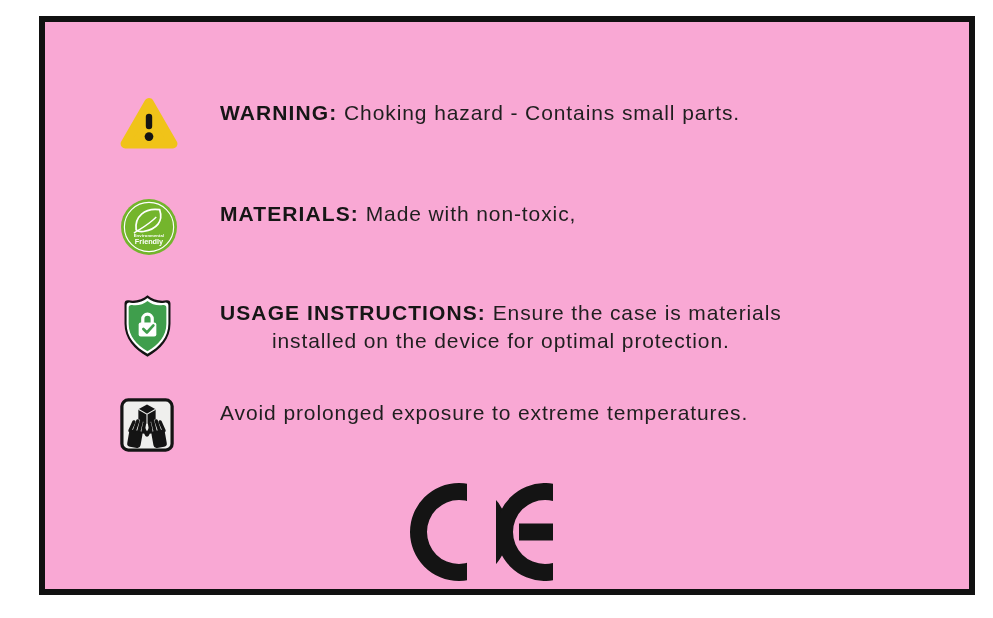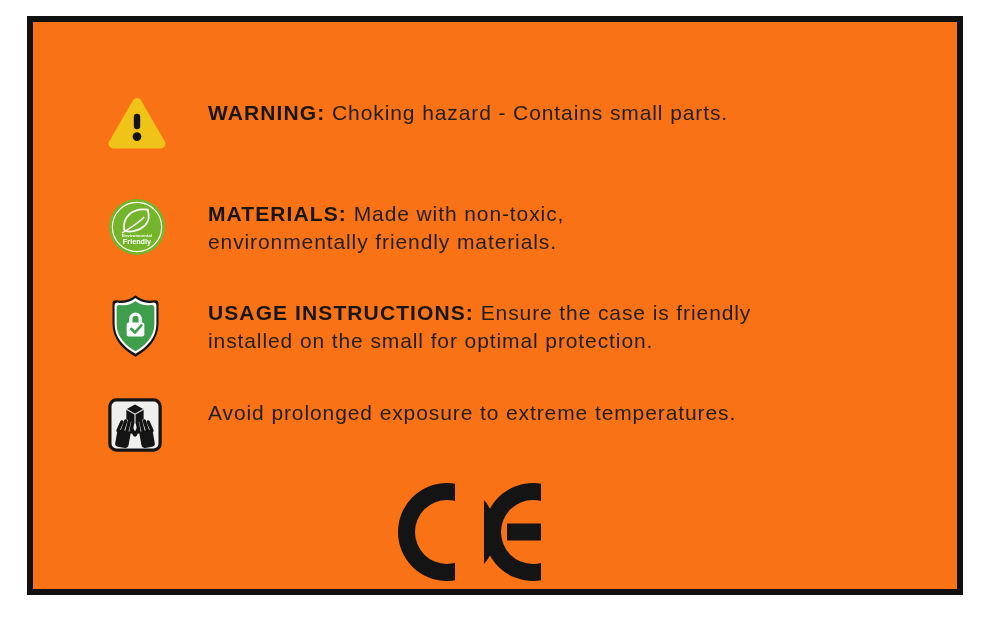--- a/index.html
+++ b/index.html
@@ -5,25 +5,26 @@
   html,body{margin:0;padding:0;background:#ffffff;}
   .page{
     position:relative;
     width:993px;height:618px;
     background:#ffffff;
     font-family:"Liberation Sans", sans-serif;
     overflow:hidden;
   }
   .frame{
     position:absolute;
-    left:27px;top:16px;
+    left:39px;top:16px;
     width:936px;height:579px;
     box-sizing:border-box;
     border:6px solid #111111;
-    background:#f97316;
+    background:#f9a8d4;
+    text-align:center;
   }
   .icon{position:absolute;display:block;}
   .row-text{
     position:absolute;
     left:175px;
     font-size:21px;
     line-height:28px;
     letter-spacing:0.9px;
     color:#1f1f1f;
     white-space:nowrap;
@@ -52,36 +53,35 @@
     <svg class="icon" style="left:76px;top:177px" width="56" height="56" viewBox="0 0 100 100">
       <circle cx="50" cy="50" r="50" fill="#74B52C"></circle>
       <circle cx="50" cy="50" r="44" fill="none" stroke="#ffffff" stroke-width="2"></circle>
       <path d="M27 55 C24 32 42 15 69 19 C76 40 64 54 40 58 C35 58.7 29.5 57.3 27 55 Z" fill="#74B52C" stroke="#ffffff" stroke-width="3"></path>
       <path d="M23 61 C37 52 50 45 63 32" fill="none" stroke="#ffffff" stroke-width="2.4"></path>
       <text x="50" y="67" text-anchor="middle" class="eco-env">Environmental</text>
       <text x="50" y="80" text-anchor="middle" class="eco-fri">Friendly</text>
     </svg>
     <div class="row-text" style="top:178px">
       <p><strong>MATERIALS:</strong> <span>Made with non-toxic,</span></p>
-      <p>environmentally friendly materials.</p>
     </div>
 
     <svg class="icon" style="left:73px;top:271px" width="59" height="66" viewBox="0 0 100 112">
       <path d="M50 4 C58 11 70 14.5 82 12.5 C86.5 12 89 14 89 18 L89 52 C89 77 72.5 95.5 50 108 C27.5 95.5 11 77 11 52 L11 18 C11 14 13.5 12 18 12.5 C30 14.5 42 11 50 4 Z" fill="#141414"></path>
       <path d="M50 4 C58 11 70 14.5 82 12.5 C86.5 12 89 14 89 18 L89 52 C89 77 72.5 95.5 50 108 C27.5 95.5 11 77 11 52 L11 18 C11 14 13.5 12 18 12.5 C30 14.5 42 11 50 4 Z" fill="#ffffff" transform="translate(4.5,5) scale(0.91)"></path>
       <path d="M50 4 C58 11 70 14.5 82 12.5 C86.5 12 89 14 89 18 L89 52 C89 77 72.5 95.5 50 108 C27.5 95.5 11 77 11 52 L11 18 C11 14 13.5 12 18 12.5 C30 14.5 42 11 50 4 Z" fill="#3F9E4C" transform="translate(9,10.1) scale(0.82)"></path>
       <g>
         <path d="M42 52 v-8 a8 8 0 0 1 16 0 v8" fill="none" stroke="#ffffff" stroke-width="5.5"></path>
         <rect x="35" y="50" width="30" height="24" rx="3.5" fill="#ffffff"></rect>
         <path d="M43 61 l6 6 l11 -12" fill="none" stroke="#3F9E4C" stroke-width="4.5" stroke-linecap="round" stroke-linejoin="round"></path>
       </g>
     </svg>
     <div class="row-text" style="top:277px">
-      <p><strong>USAGE INSTRUCTIONS:</strong> <span>Ensure the case is friendly</span></p>
-      <p>installed on the small for optimal protection.</p>
+      <p><strong>USAGE INSTRUCTIONS:</strong> <span>Ensure the case is materials</span></p>
+      <p>installed on the device for optimal protection.</p>
     </div>
 
     <svg class="icon" style="left:75px;top:376px" width="54" height="54" viewBox="0 0 100 100">
       <rect x="3.5" y="3.5" width="93" height="93" rx="12" fill="#EFEFED" stroke="#141414" stroke-width="6"></rect>
 
       <g>
         <polygon points="50,12 66,21 66,39 50,48 34,39 34,21" fill="#141414"></polygon>
         <path d="M34 21 L50 30 L66 21 M50 30 L50 48" fill="none" stroke="#EFEFED" stroke-width="2"></path>
       </g>
 

